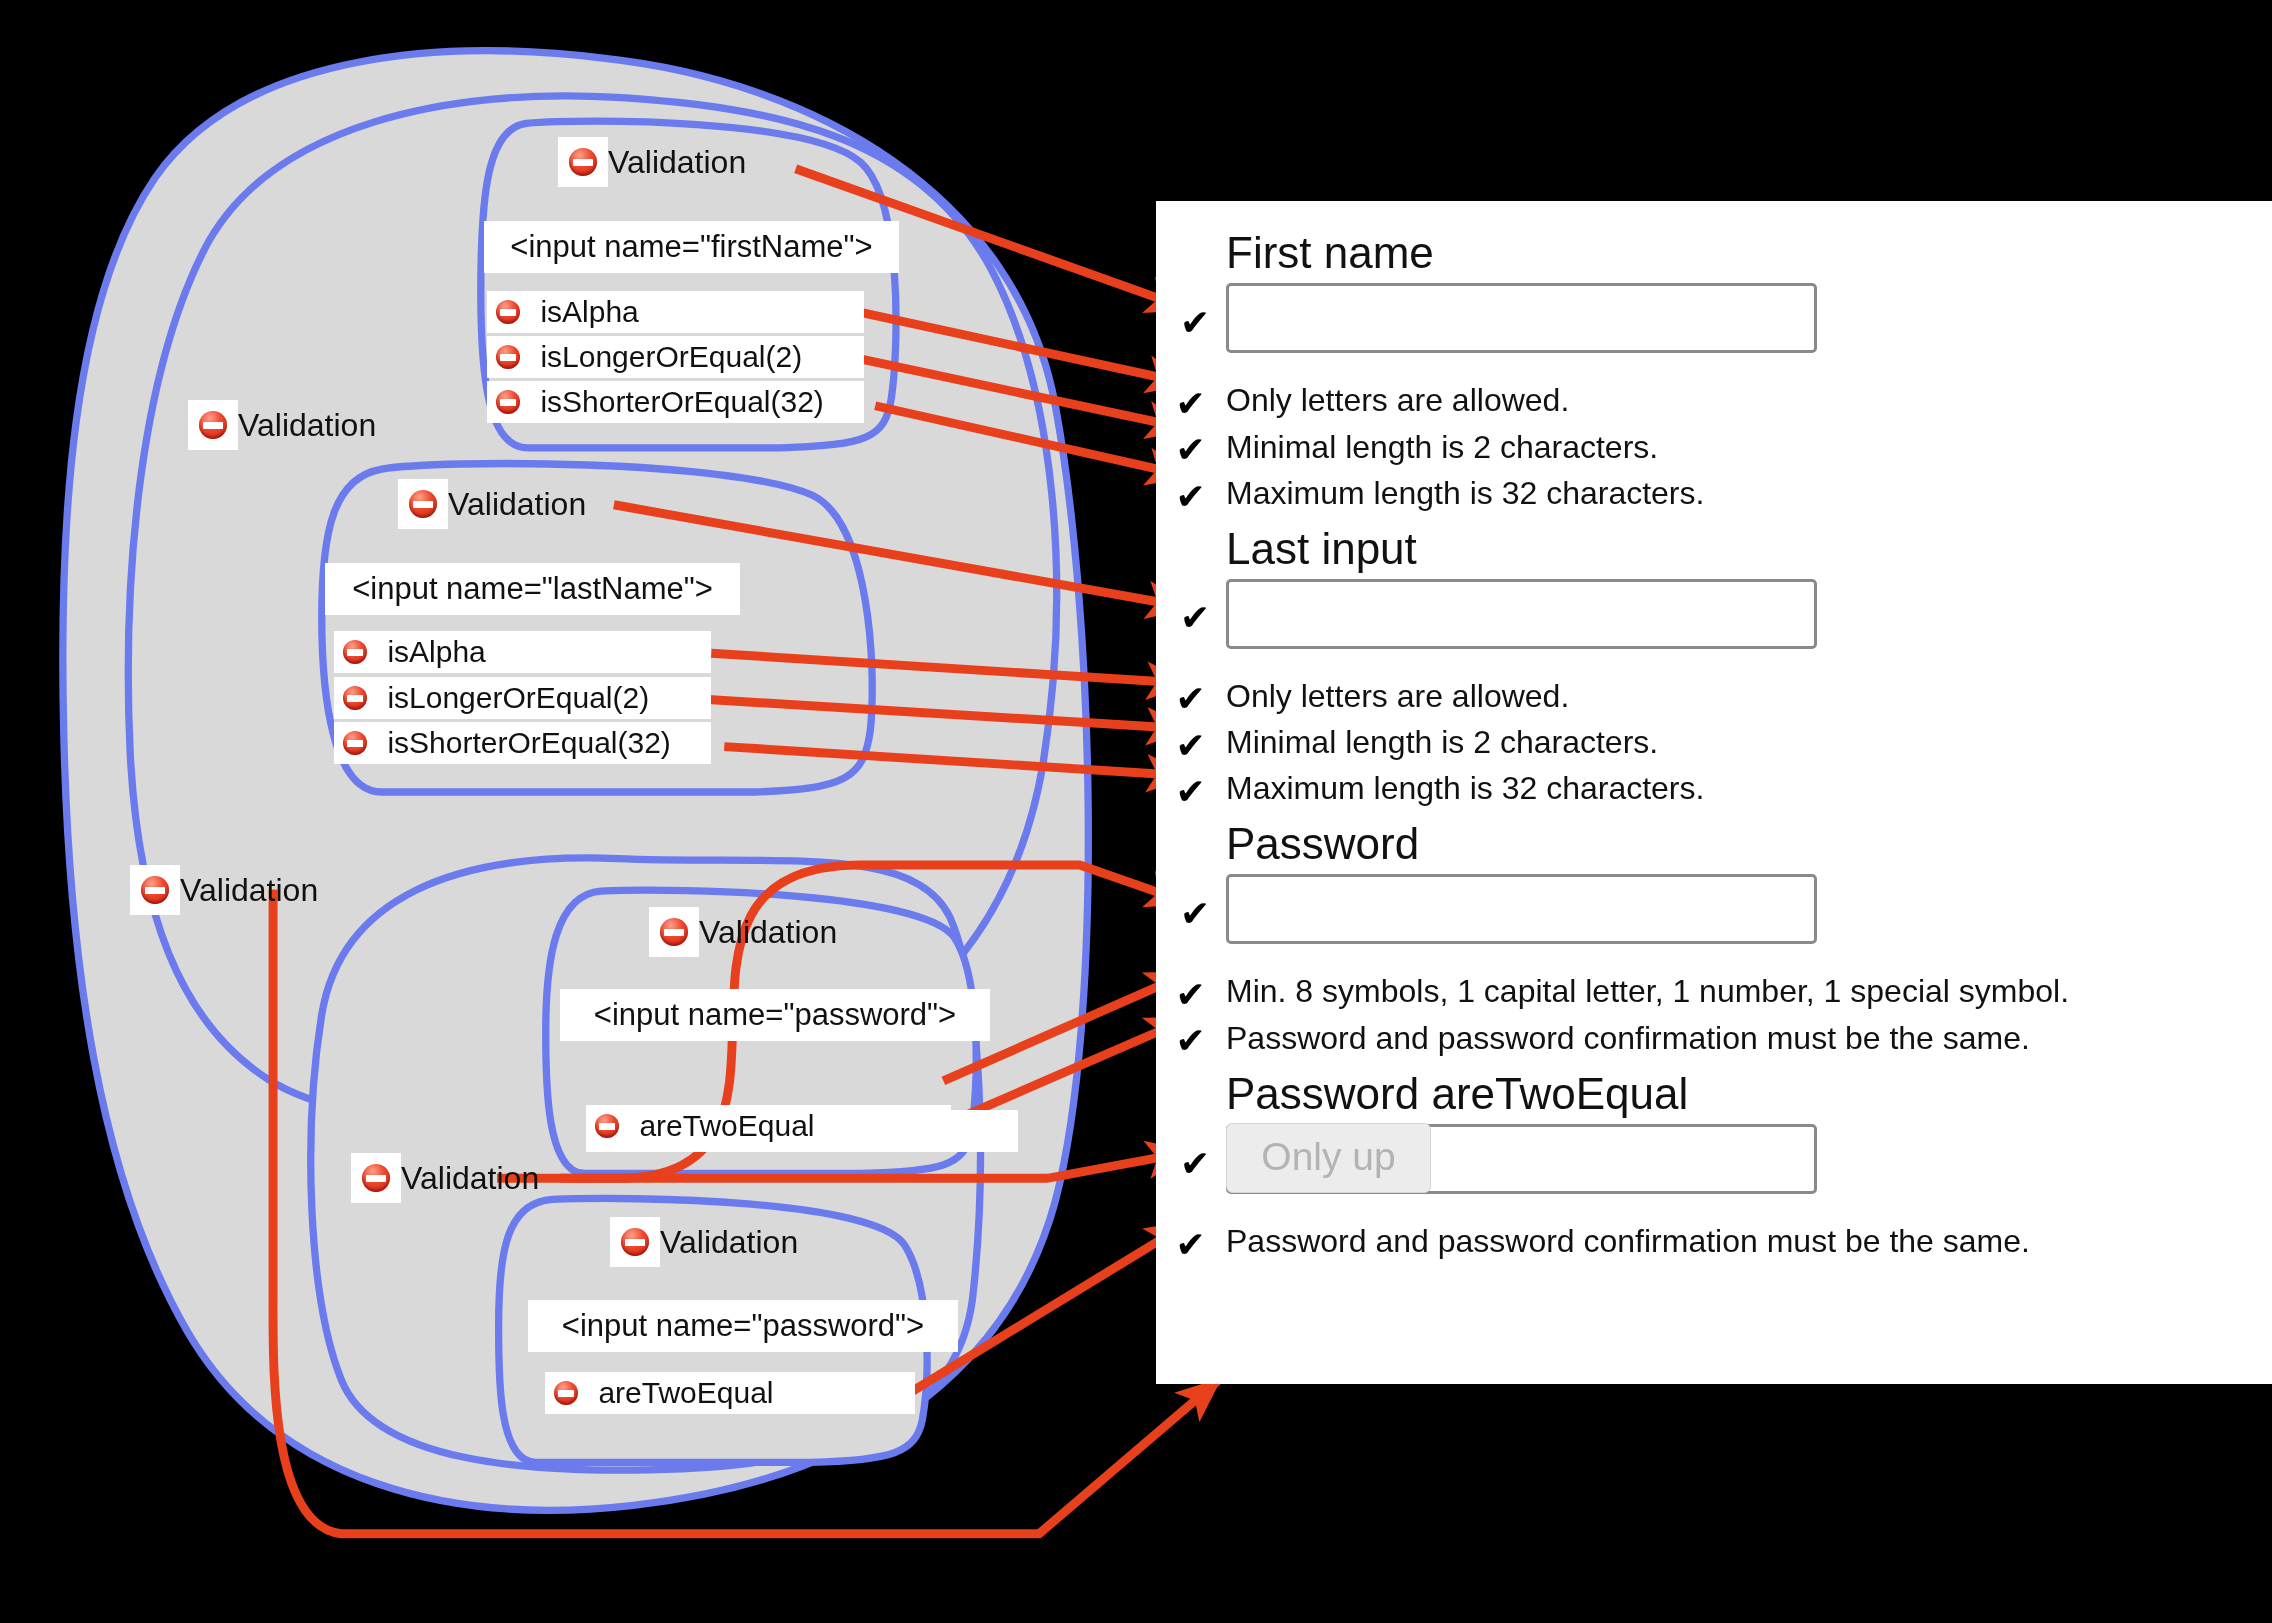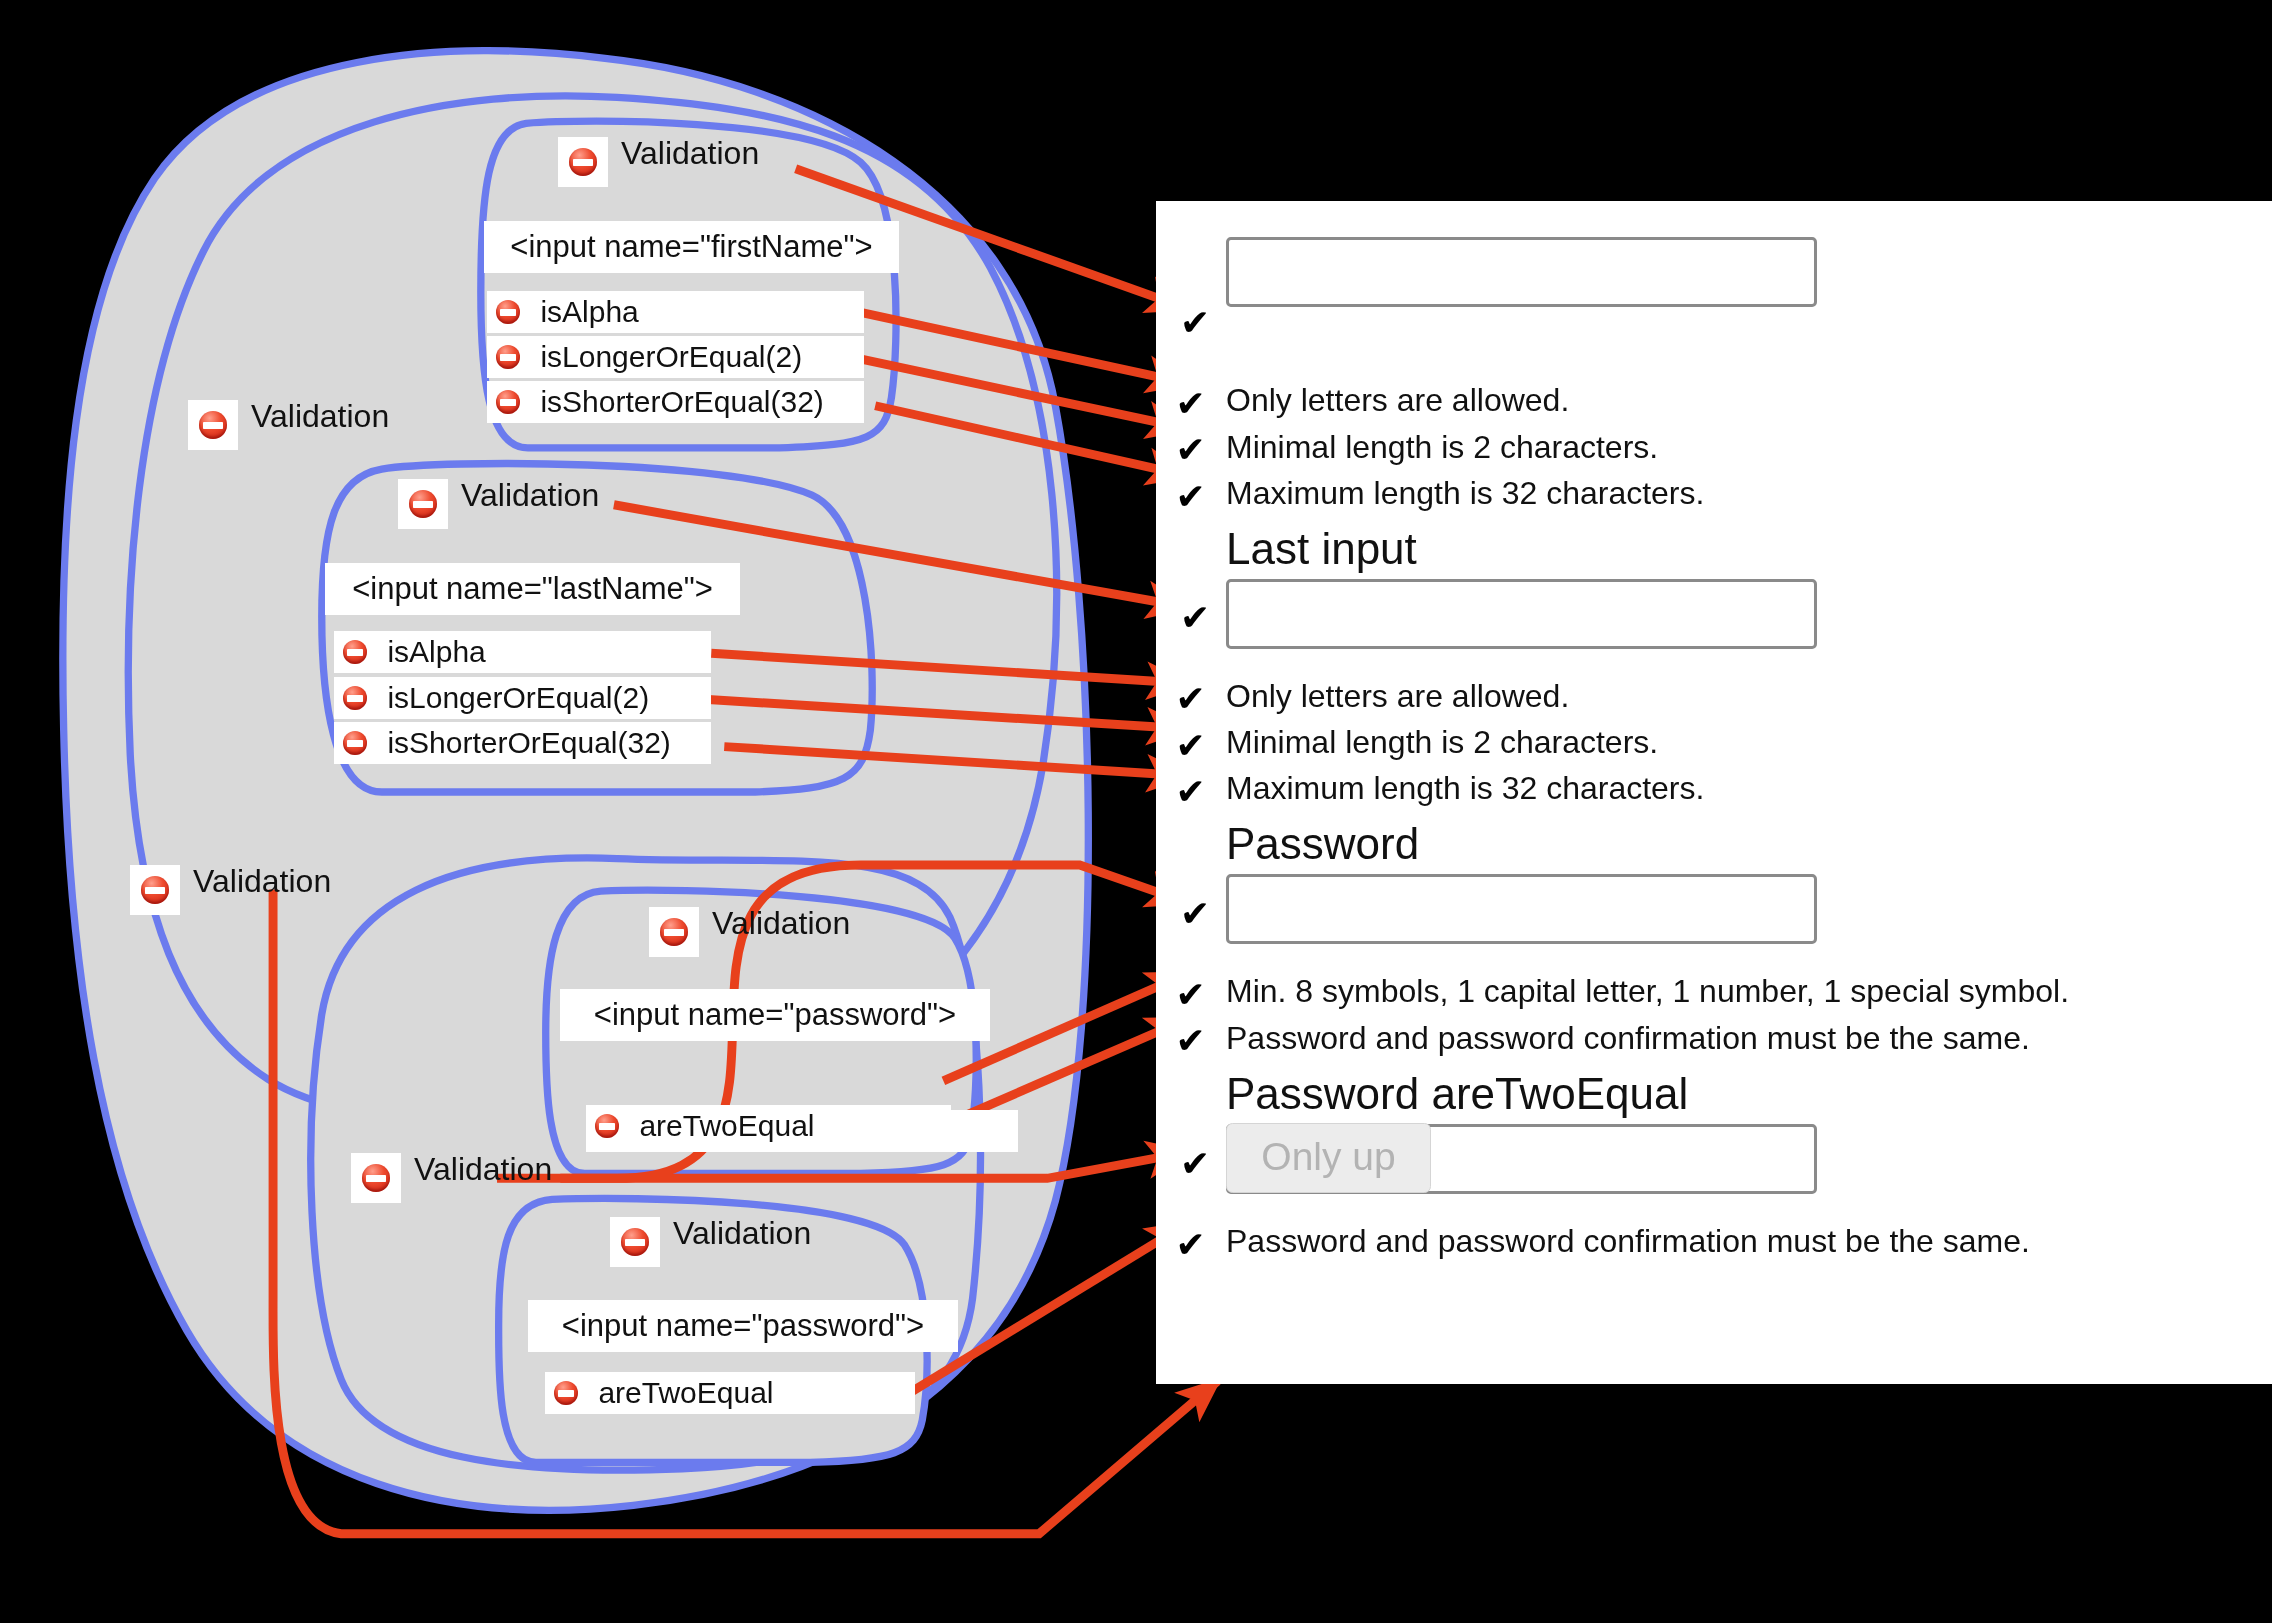--- a/index.html
+++ b/index.html
@@ -2,21 +2,21 @@
 <html style="font-size:13px"><head>
 <meta charset="utf-8">
 <style>
   html,body{margin:0;padding:0;background:#000;}
   #stage{position:relative;width:2273px;height:1623px;background:#000;
          font-family:"Liberation Sans",sans-serif;overflow:hidden;}
   #blobs{position:absolute;left:0;top:0;width:2273px;height:1623px;}
   #wires{position:absolute;left:0;top:0;width:2273px;height:1623px;pointer-events:none;}
 
   
-  .vlabel{position:absolute;display:flex;gap:13px;}
+  .vlabel{position:absolute;display:flex;align-items:center;}
   .vlabel .icoBox{width:50px;height:50px;background:#fff;display:flex;
                   align-items:center;justify-content:center;}
   .vlabel .vtext{font-size:32px;color:#111;white-space:nowrap;line-height:1;}
 
   .inputTag{position:absolute;background:#fff;color:#111;font-size:31px;
             padding:9.7px 16px;white-space:nowrap;line-height:1.05;}
 
   .rule{position:absolute;display:flex;align-items:stretch;}
   .rule .icoBox{width:42px;height:42px;background:#fff;display:flex;
                 align-items:center;justify-content:center;flex:0 0 auto;}
@@ -224,20 +224,21 @@
   <div class="rule" style="left:545px;top:1372px;width:370px;">
     <span class="icoBox">
         <span class="stopIco"></span>
       </span>
     <span class="rtext">areTwoEqual</span>
   </div>
 
   <div id="panel">
 
     <div class="fgroup" style="top:29px;">
+      <div class="flabel">First name</div>
       <div class="ftextbox"></div>
     </div>
     <span class="ck" style="left:24px;top:104px;">✔</span>
 
     <span class="ck" style="left:19.5px;top:185px;">✔</span>
     <div class="hint" style="top:183px;">Only letters are allowed.</div>
     <span class="ck" style="left:19.5px;top:231px;">✔</span>
     <div class="hint" style="top:230px;">Minimal length is 2 characters.</div>
     <span class="ck" style="left:19.5px;top:278px;">✔</span>
     <div class="hint" style="top:276px;">Maximum length is 32 characters.</div>

